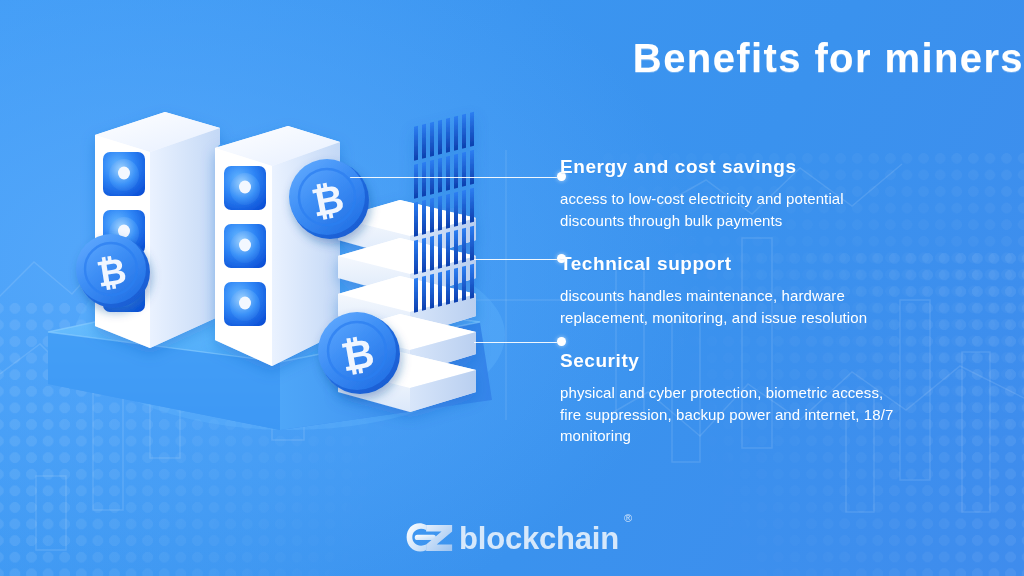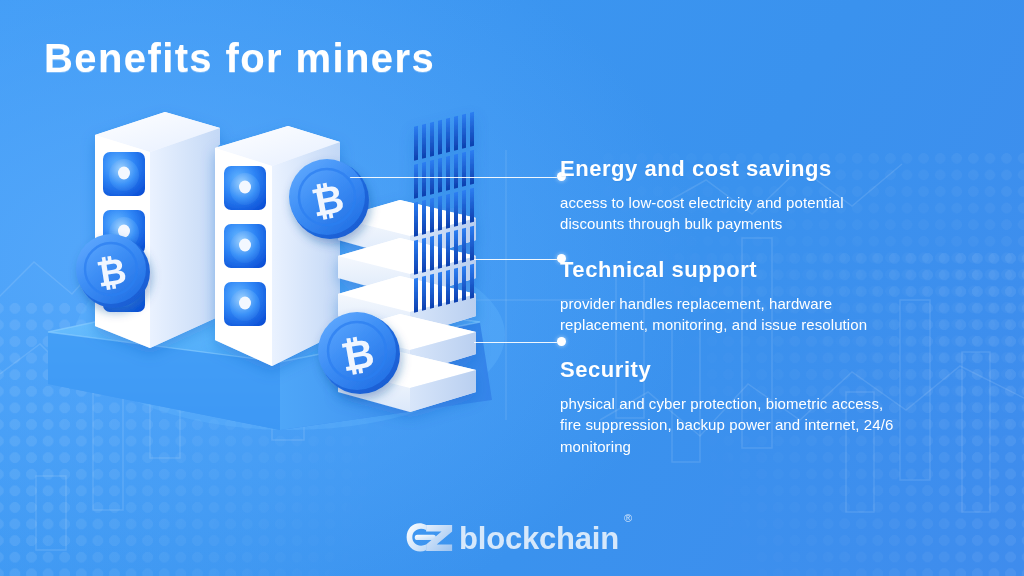--- a/index.html
+++ b/index.html
@@ -41,39 +41,39 @@
     background-image:radial-gradient(circle, rgba(255,255,255,.05) 5px, rgba(255,255,255,0) 5.5px);
     background-size:16.6px 16.6px;
     -webkit-mask-image:linear-gradient(220deg, rgba(0,0,0,.9) 10%, rgba(0,0,0,0) 70%);
             mask-image:linear-gradient(220deg, rgba(0,0,0,.9) 10%, rgba(0,0,0,0) 70%);
   }
   .candles { position:absolute; inset:0; }
 
   
   .title {
     position:absolute; left:0; right:0; top:36px;
-    text-align:left;
+    text-align:right;
     color:#ffffff;
     font-size:40px;
     font-weight:700;
     letter-spacing:1.4px;
     text-shadow:0 1px 0 rgba(255,255,255,.28);
     margin-left:44px;
   }
 
   
   .illustration { position:absolute; left:40px; top:100px; width:520px; height:330px; }
 
   
   .benefits { position:absolute; left:560px; top:156px; width:430px; }
   .benefit { position:relative; margin-bottom:22px; }
   .benefit:last-child { margin-bottom:0; }
   .benefit-head {
     color:#ffffff;
-    font-size:22px;
+    font-size:19px;
     font-weight:700;
     letter-spacing:.55px;
     line-height:1.18;
     margin-bottom:10px;
     text-shadow:0 1px 1px rgba(36,110,190,.12);
   }
   .benefit-desc {
     color:#ffffff;
     font-size:15px;
     font-weight:400;
@@ -403,26 +403,26 @@
 
   <div class="benefits">
 
     <div class="benefit">
       <div class="benefit-head">Energy and cost savings</div>
       <div class="benefit-desc">access to low-cost electricity and potential discounts through bulk payments</div>
     </div>
 
     <div class="benefit" style="margin-top:16px;">
       <div class="benefit-head">Technical support</div>
-      <div class="benefit-desc">provider handles replacement, hardware replacement, monitoring, and issue resolution</div>
+      <div class="benefit-desc">discounts handles maintenance, hardware replacement, monitoring, and issue resolution</div>
     </div>
 
     <div class="benefit" style="margin-top:16px;">
       <div class="benefit-head">Security</div>
-      <div class="benefit-desc">physical and cyber protection, biometric access, fire suppression, backup power and internet, 24/6 monitoring</div>
+      <div class="benefit-desc">physical and cyber protection, biometric access, fire suppression, backup power and internet, 18/7 monitoring</div>
     </div>
 
   </div>
 
   <div class="footer-logo">
     <svg class="logo-mark" viewBox="0 0 64 44">
       <defs>
         <linearGradient id="gLogoA" x1="0" y1="0" x2="1" y2="1">
           <stop offset="0%" stop-color="#ffffff"></stop>
           <stop offset="100%" stop-color="#bcd9f8"></stop>

